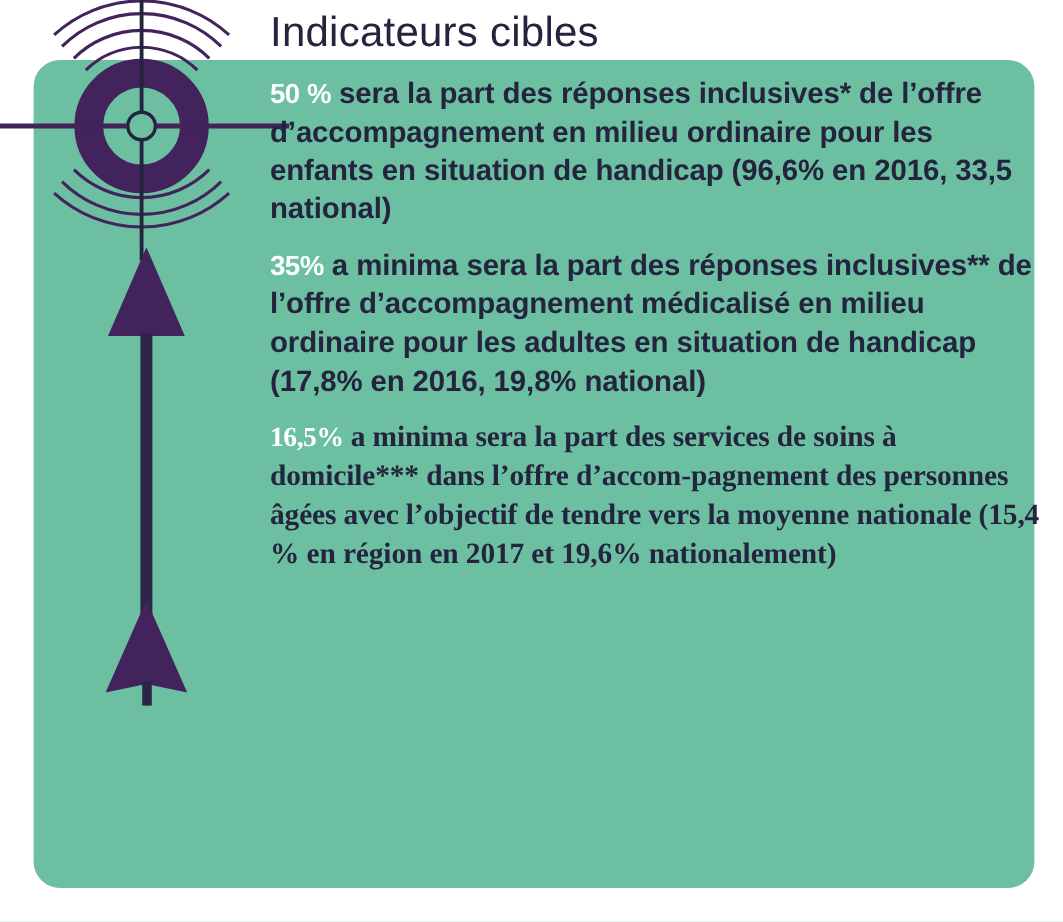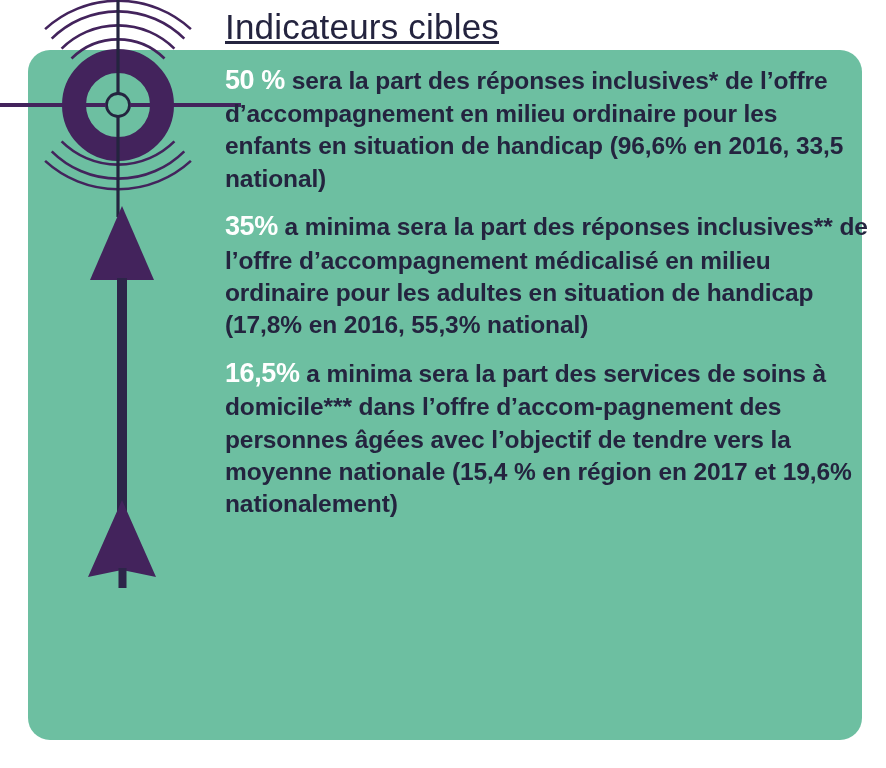--- a/index.html
+++ b/index.html
@@ -54,36 +54,35 @@
     width: 645px;
   }
 
   #page-title {
     color: #24243F;
     font-size: 35px;
     font-weight: 400;
     line-height: 1.1;
     letter-spacing: 0.2px;
     margin: 0 0 16px 0;
-    text-decoration: underline;
   }
 
   .indicator-block {
     color: #24243F;
     font-size: 24.5px;
     font-weight: bold;
     line-height: 1.32;
     margin: 0 0 14px 0;
     letter-spacing: -0.1px;
   }
-  .indicator-block:last-child { margin-bottom: 0; }
+  .indicator-block:last-child { margin-bottom: 0; font-family: Liberation Serif, serif; }
 
   .metric {
     color: #FFFFFF;
-    font-size: 27px;
+    font-size: 23px;
     font-weight: bold;
     letter-spacing: -0.4px;
   }
   .metric-text { }
 </style>
 </head>
 <body>
 
 <div id="panel"></div>
 
@@ -126,20 +125,20 @@
 
 <div id="content">
 
   <h1 id="page-title">Indicateurs cibles</h1>
 
   <p class="indicator-block">
     <span class="metric">50 %</span><span class="metric-text"> sera la part des réponses inclusives* de l’offre d’accompagnement en milieu ordinaire pour les enfants en situation de handicap (96,6% en 2016, 33,5 national)</span>
   </p>
 
   <p class="indicator-block">
-    <span class="metric">35%</span><span class="metric-text"> a minima sera la part des réponses inclusives** de l’offre d’accompagnement médicalisé en milieu ordinaire pour les adultes en situation de handicap (17,8% en 2016, 55,3% national)</span>
+    <span class="metric">35%</span><span class="metric-text"> a minima sera la part des réponses inclusives** de l’offre d’accompagnement médicalisé en milieu ordinaire pour les adultes en situation de handicap (17,8% en 2016, 19,8% national)</span>
   </p>
 
   <p class="indicator-block">
     <span class="metric">16,5%</span><span class="metric-text"> a minima sera la part des services de soins à domicile*** dans l’offre d’accom-pagnement des personnes âgées avec l’objectif de tendre vers la moyenne nationale (15,4 % en région en 2017 et 19,6% nationalement)</span>
   </p>
 
 </div>
 
 </body></html>

